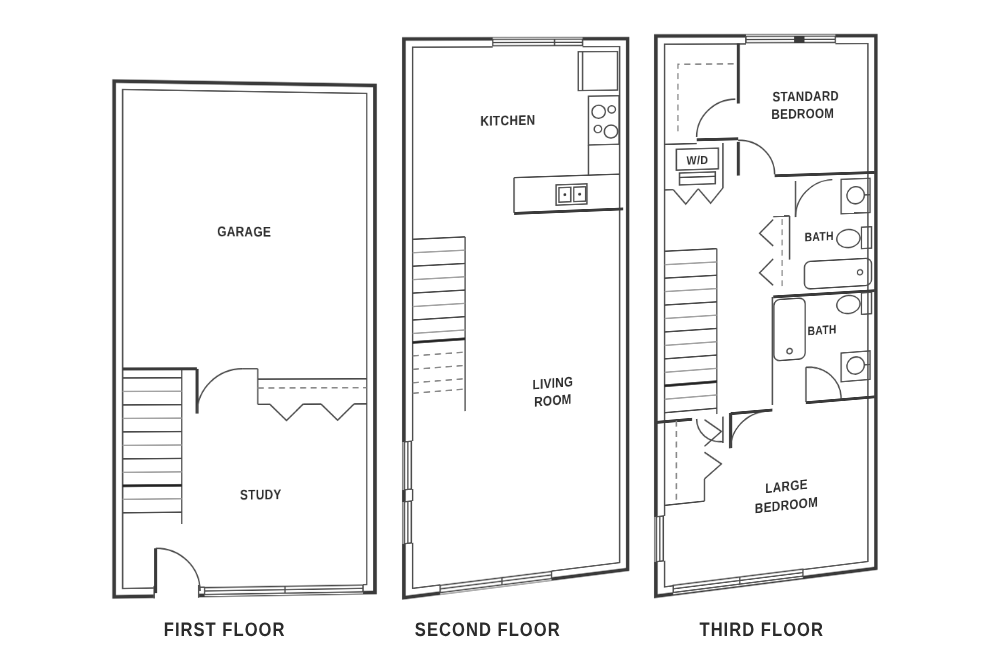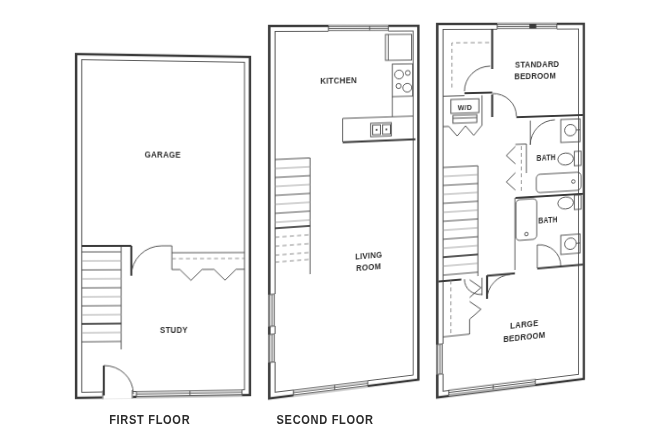--- a/index.html
+++ b/index.html
@@ -287,14 +287,17 @@
       <text class="txt" transform="translate(89,330) scale(.82,1)">BEDROOM</text>
     </svg>
   </div>
 
   <div class="caption cap2">
     <span>SECOND FLOOR</span>
   </div>
   <div class="caption cap1">
     <span>FIRST FLOOR</span>
   </div>
+  <div class="caption cap3">
+    <span>THIRD FLOOR</span>
+  </div>
 
 </div>
 
 </body></html>

